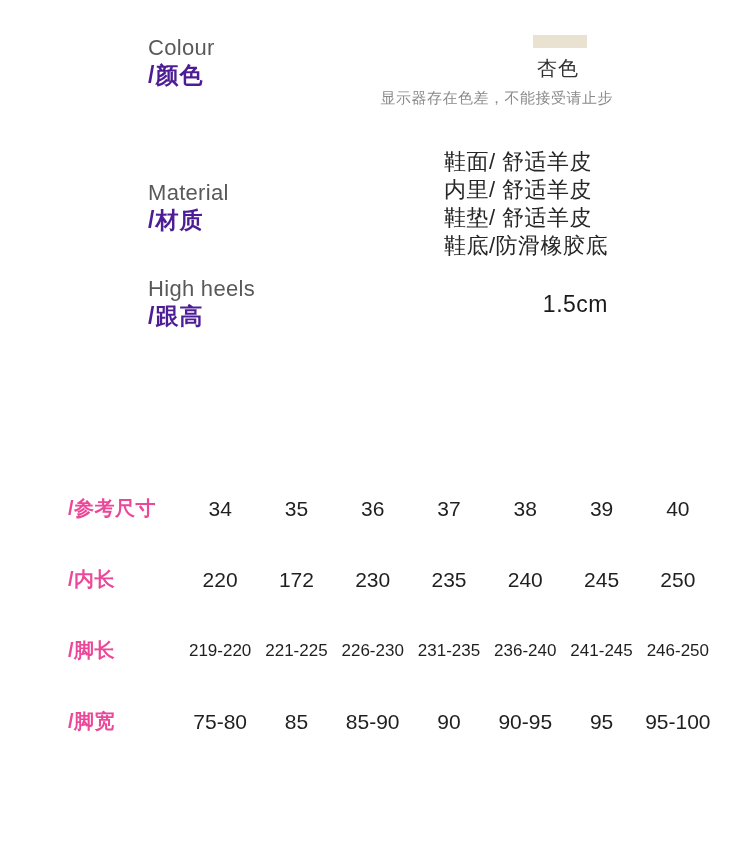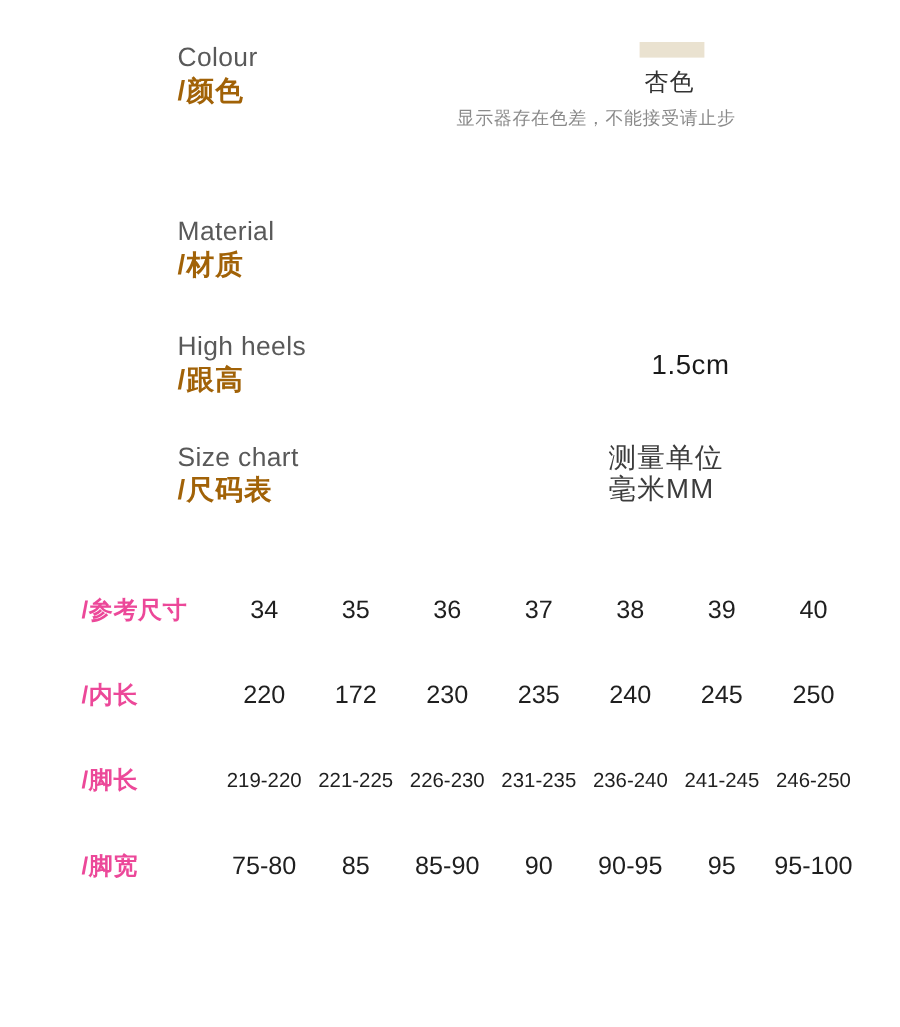--- a/index.html
+++ b/index.html
@@ -16,21 +16,21 @@
   .spec-row {
     position:absolute; left:148px; right:123px;
     display:flex; justify-content:space-between; align-items:flex-start;
   }
   .label-block { flex:0 0 auto; text-align:left; }
   .label-en {
     font-size:22px; font-weight:400; color:#595959;
     letter-spacing:0.3px; line-height:26px;
   }
   .label-zh {
-    font-size:23px; font-weight:700; color:#a16207;
+    font-size:23px; font-weight:700; color:#4c1d95;
     line-height:27px; margin-top:1px; letter-spacing:1px;
   }
 
   
   .row-colour { top:35px; }
   .colour-content { display:flex; flex-direction:column; align-items:flex-end; }
   .swatch {
     width:54px; height:13px; margin-right:26px;
     background:#eae2d0;
   }
@@ -92,40 +92,36 @@
       <div class="swatch-name">杏色</div>
       <div class="disclaimer">显示器存在色差，不能接受请止步</div>
     </div>
   </div>
 
   <div class="spec-row row-material">
     <div class="label-block">
       <div class="label-en">Material</div>
       <div class="label-zh">/材质</div>
     </div>
+    <div class="material-lines">
+      <div class="material-line">鞋面/ 舒适羊皮</div>
+      <div class="material-line">内里/ 舒适羊皮</div>
+      <div class="material-line">鞋垫/ 舒适羊皮</div>
+      <div class="material-line">鞋底/防滑橡胶底</div>
+    </div>
   </div>
 
   <div class="spec-row row-heel">
     <div class="label-block">
       <div class="label-en">High heels</div>
       <div class="label-zh">/跟高</div>
     </div>
     <div class="heel-value">1.5cm</div>
   </div>
 
-  <div class="spec-row row-sizechart">
-    <div class="label-block">
-      <div class="label-en">Size chart</div>
-      <div class="label-zh">/尺码表</div>
-    </div>
-    <div class="unit-block">
-      <div class="unit-line">测量单位</div>
-      <div class="unit-line">毫米MM</div>
-    </div>
-  </div>
 
   <div class="size-table">
 
     <div class="size-row">
       <div class="size-row-label">/参考尺寸</div>
       <div class="size-cell">34</div>
       <div class="size-cell">35</div>
       <div class="size-cell">36</div>
       <div class="size-cell">37</div>
       <div class="size-cell">38</div>

